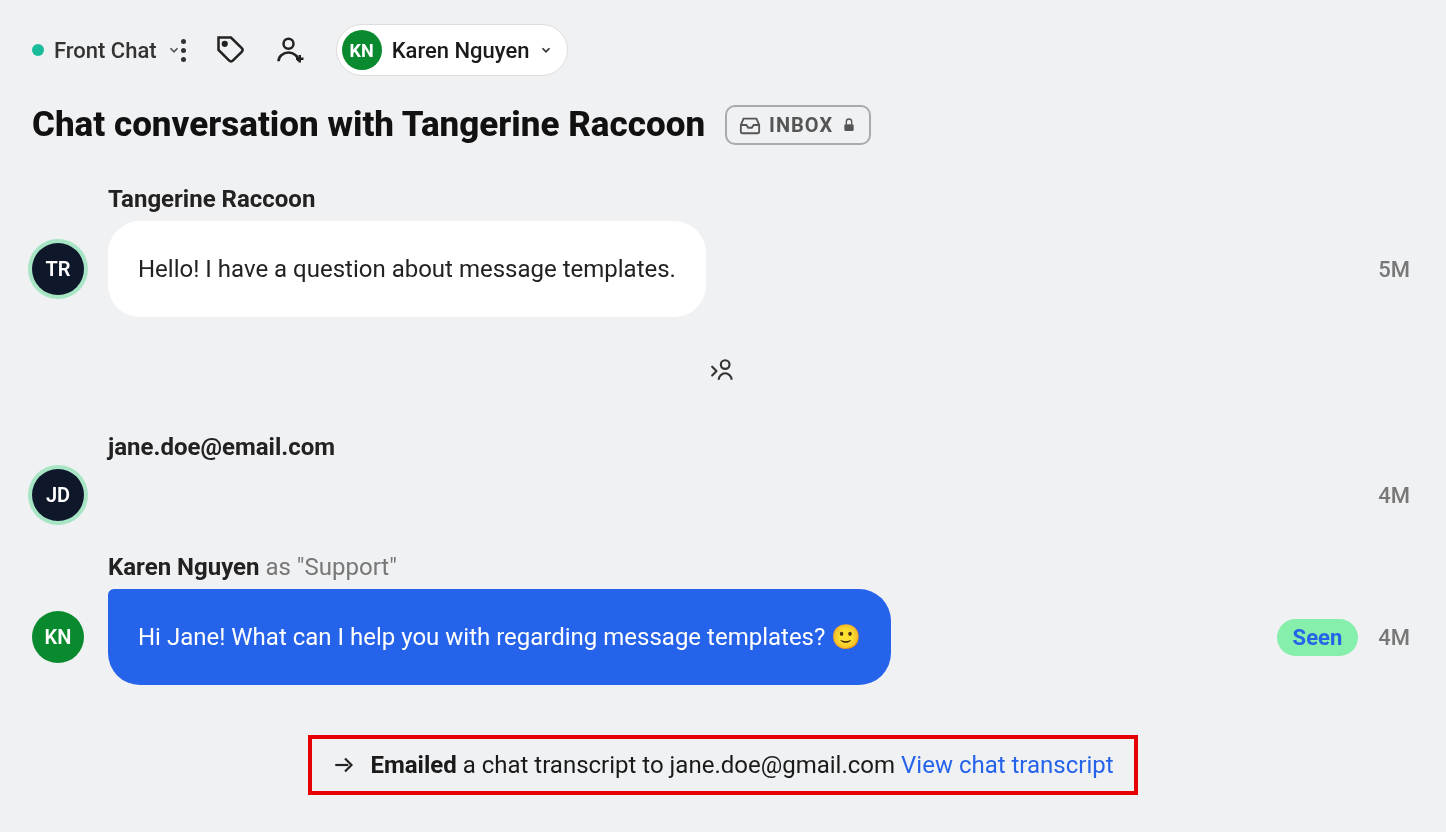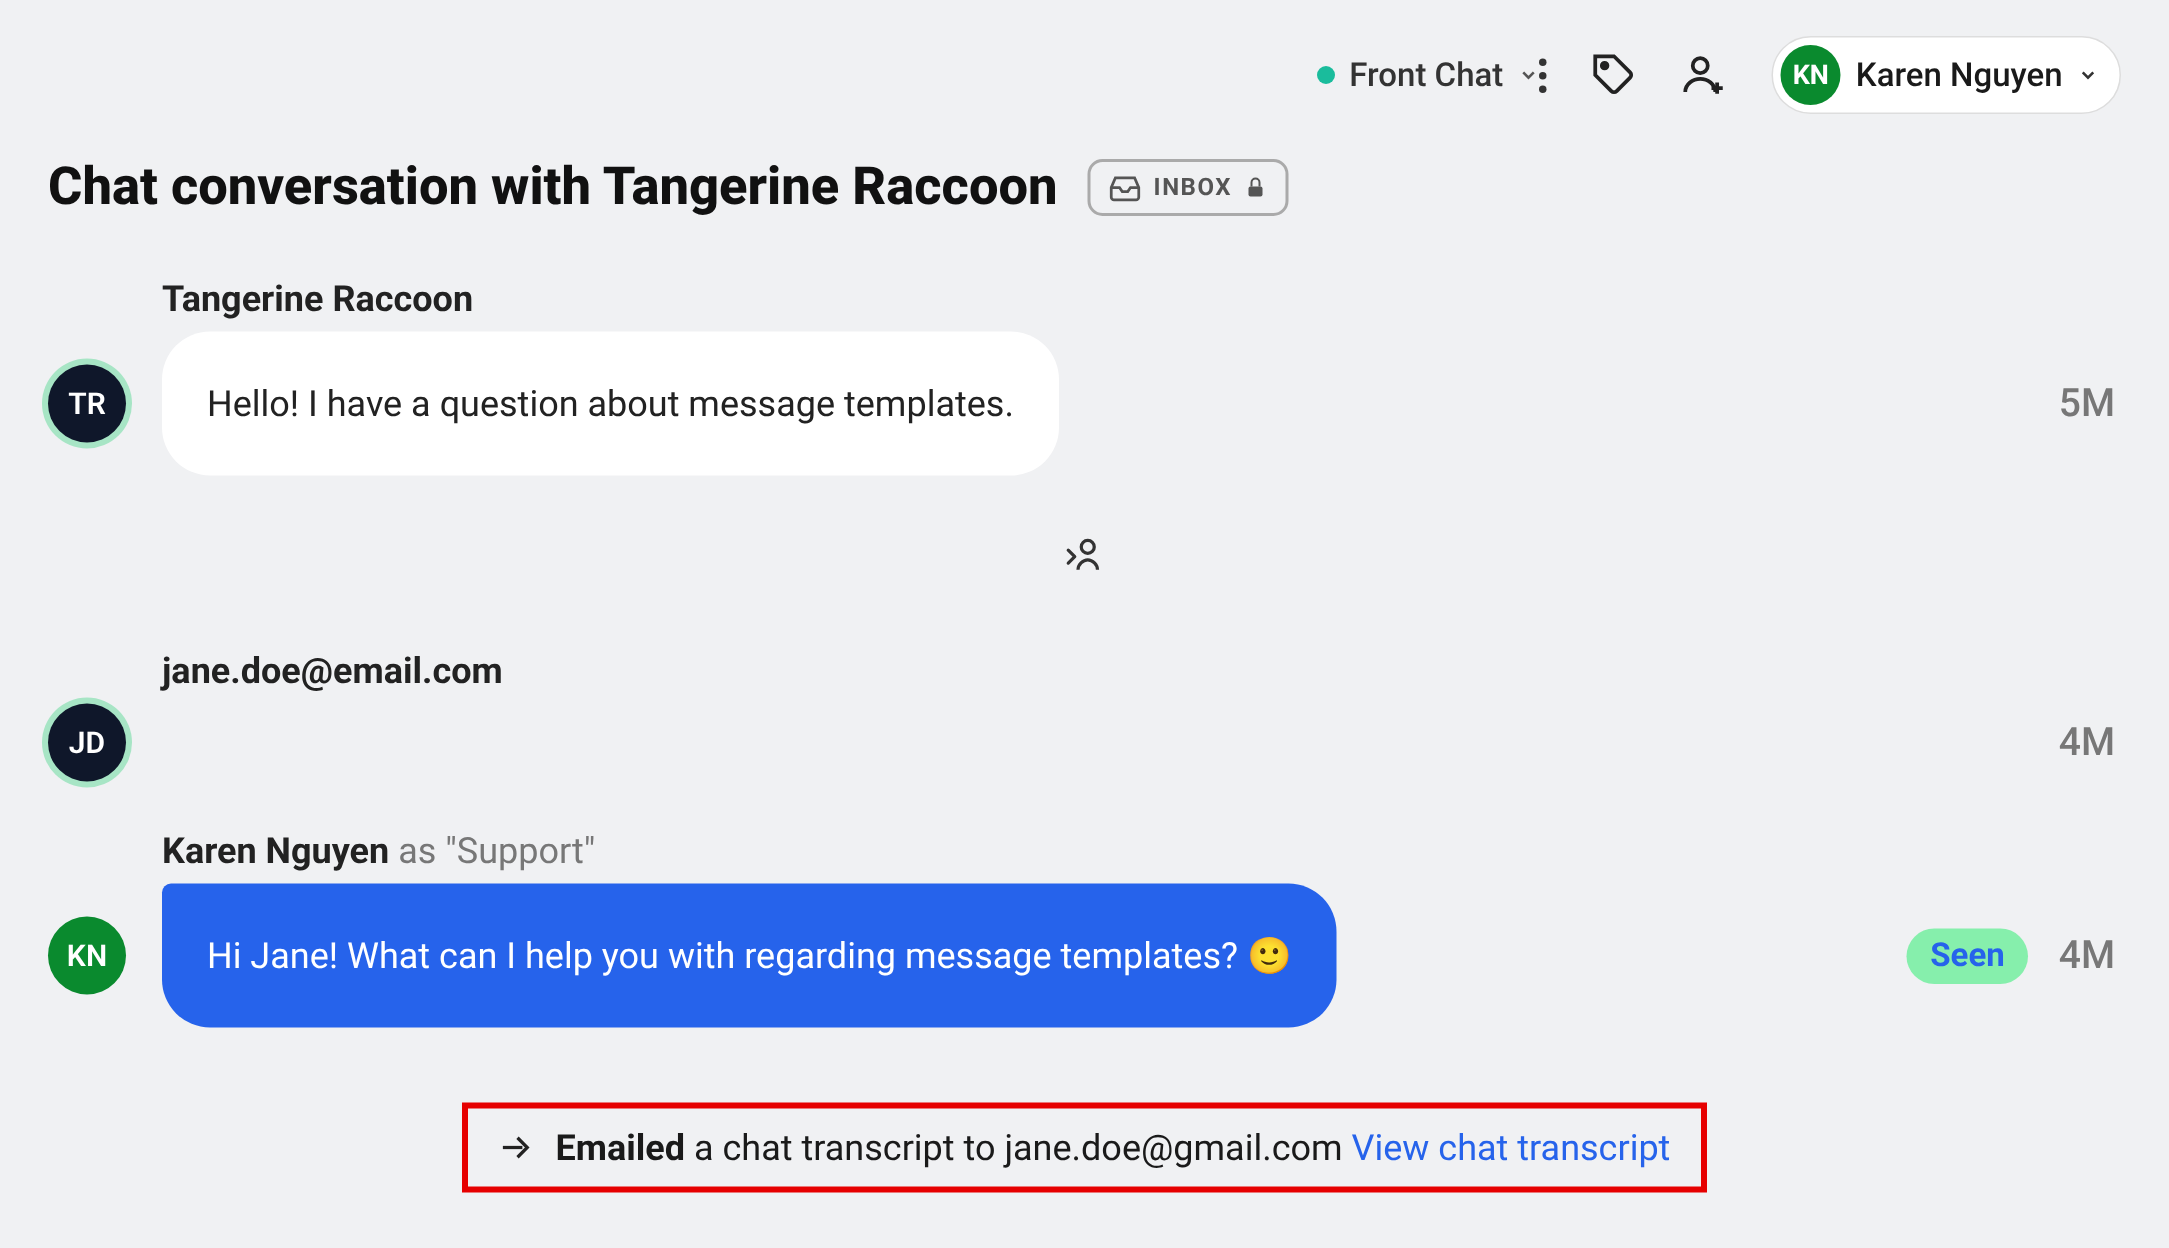--- a/index.html
+++ b/index.html
@@ -14,21 +14,21 @@
       height: 832px;
       overflow: hidden;
       color: #1a1a1a;
     }
     .container {
       padding: 24px 32px 0 32px;
     }
     .topbar {
       display: flex;
       align-items: center;
-      justify-content: flex-end;
+      justify-content: flex-start;
       margin-bottom: 28px;
     }
     .channel {
       display: flex;
       align-items: center;
       gap: 10px;
       cursor: pointer;
     }
     .status-dot {
       width: 12px;
@@ -107,21 +107,21 @@
     }
     .inbox-badge {
       display: flex;
       align-items: center;
       gap: 8px;
       border: 2px solid #aaa;
       border-radius: 10px;
       padding: 6px 12px;
       color: #555;
       font-weight: 700;
-      font-size: 16px;
+      font-size: 20px;
       letter-spacing: 1px;
     }
     .message-block {
       margin-bottom: 32px;
     }
     .sender-row {
       margin-left: 76px;
       font-size: 24px;
       font-weight: 700;
       color: #222;
@@ -172,21 +172,21 @@
       border-radius: 32px;
       border-top-left-radius: 6px;
     }
     .bubble a {
       color: #2663eb;
       text-decoration: underline;
     }
     .timestamp {
       margin-left: auto;
       color: #777;
-      font-size: 26px;
+      font-size: 22px;
       font-weight: 500;
       padding-right: 4px;
     }
     .seen-badge {
       background: #86efac;
       color: #2663eb;
       font-weight: 700;
       font-size: 22px;
       padding: 6px 16px;
       border-radius: 999px;

